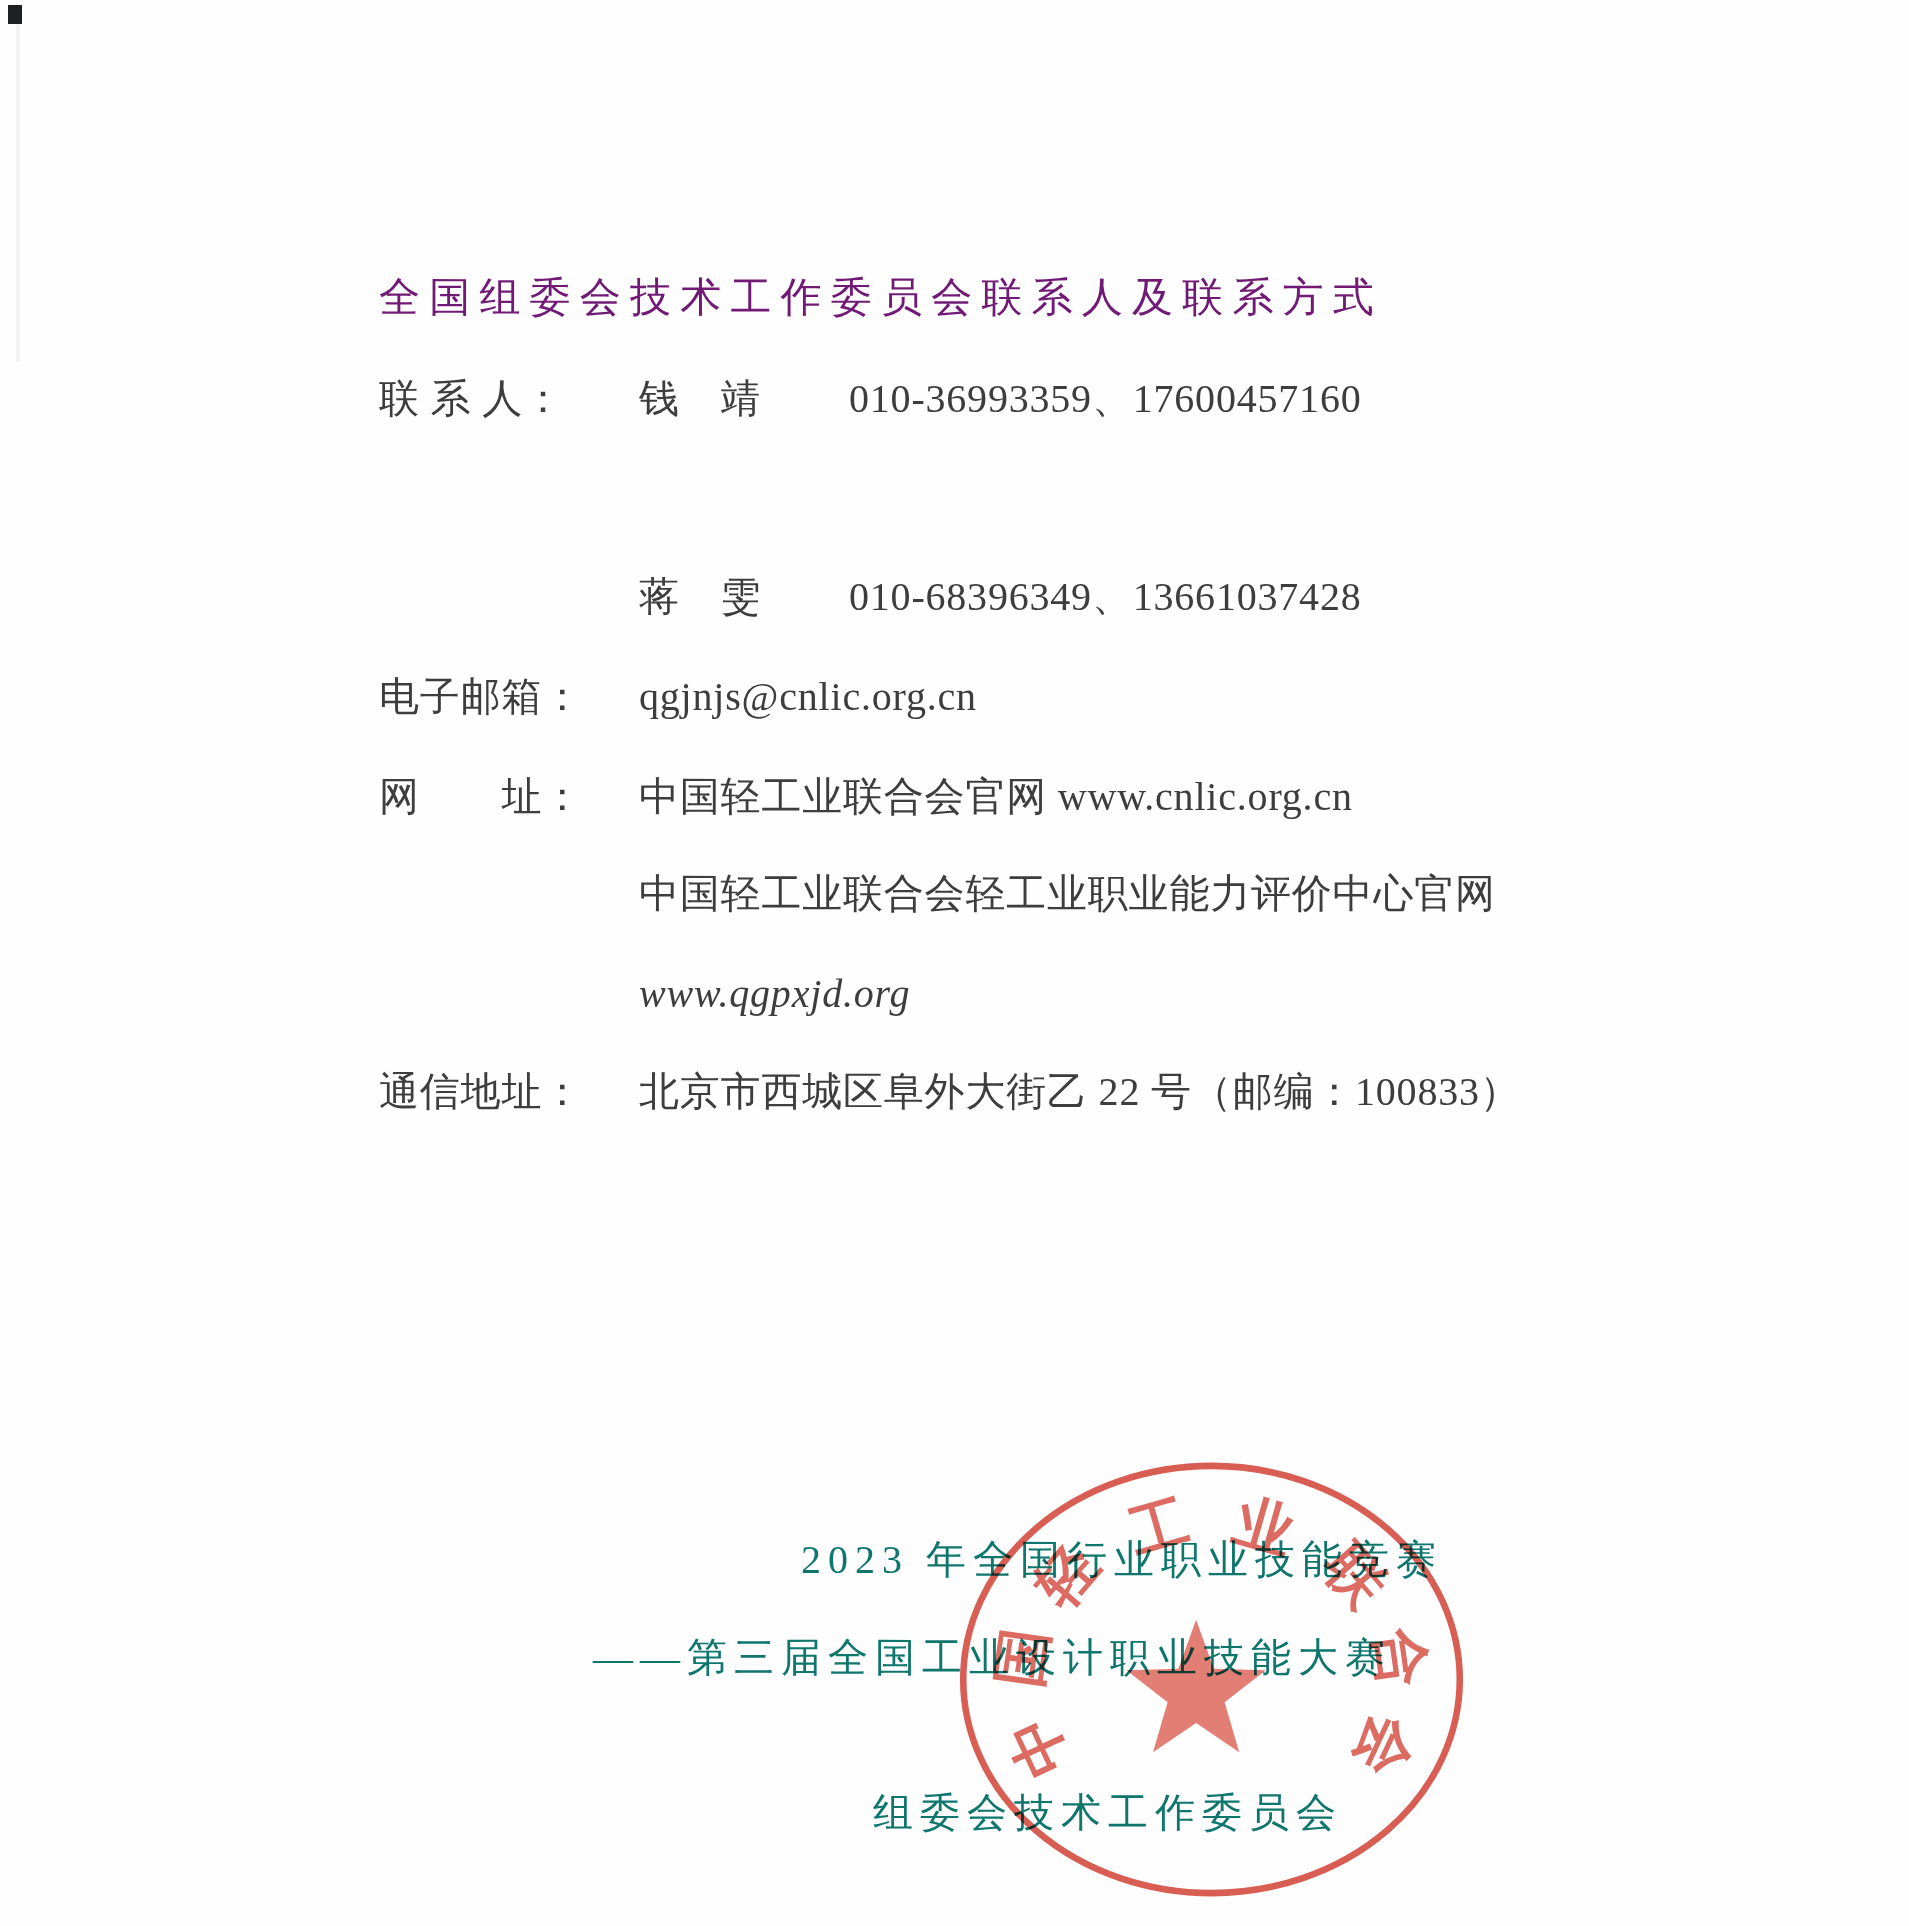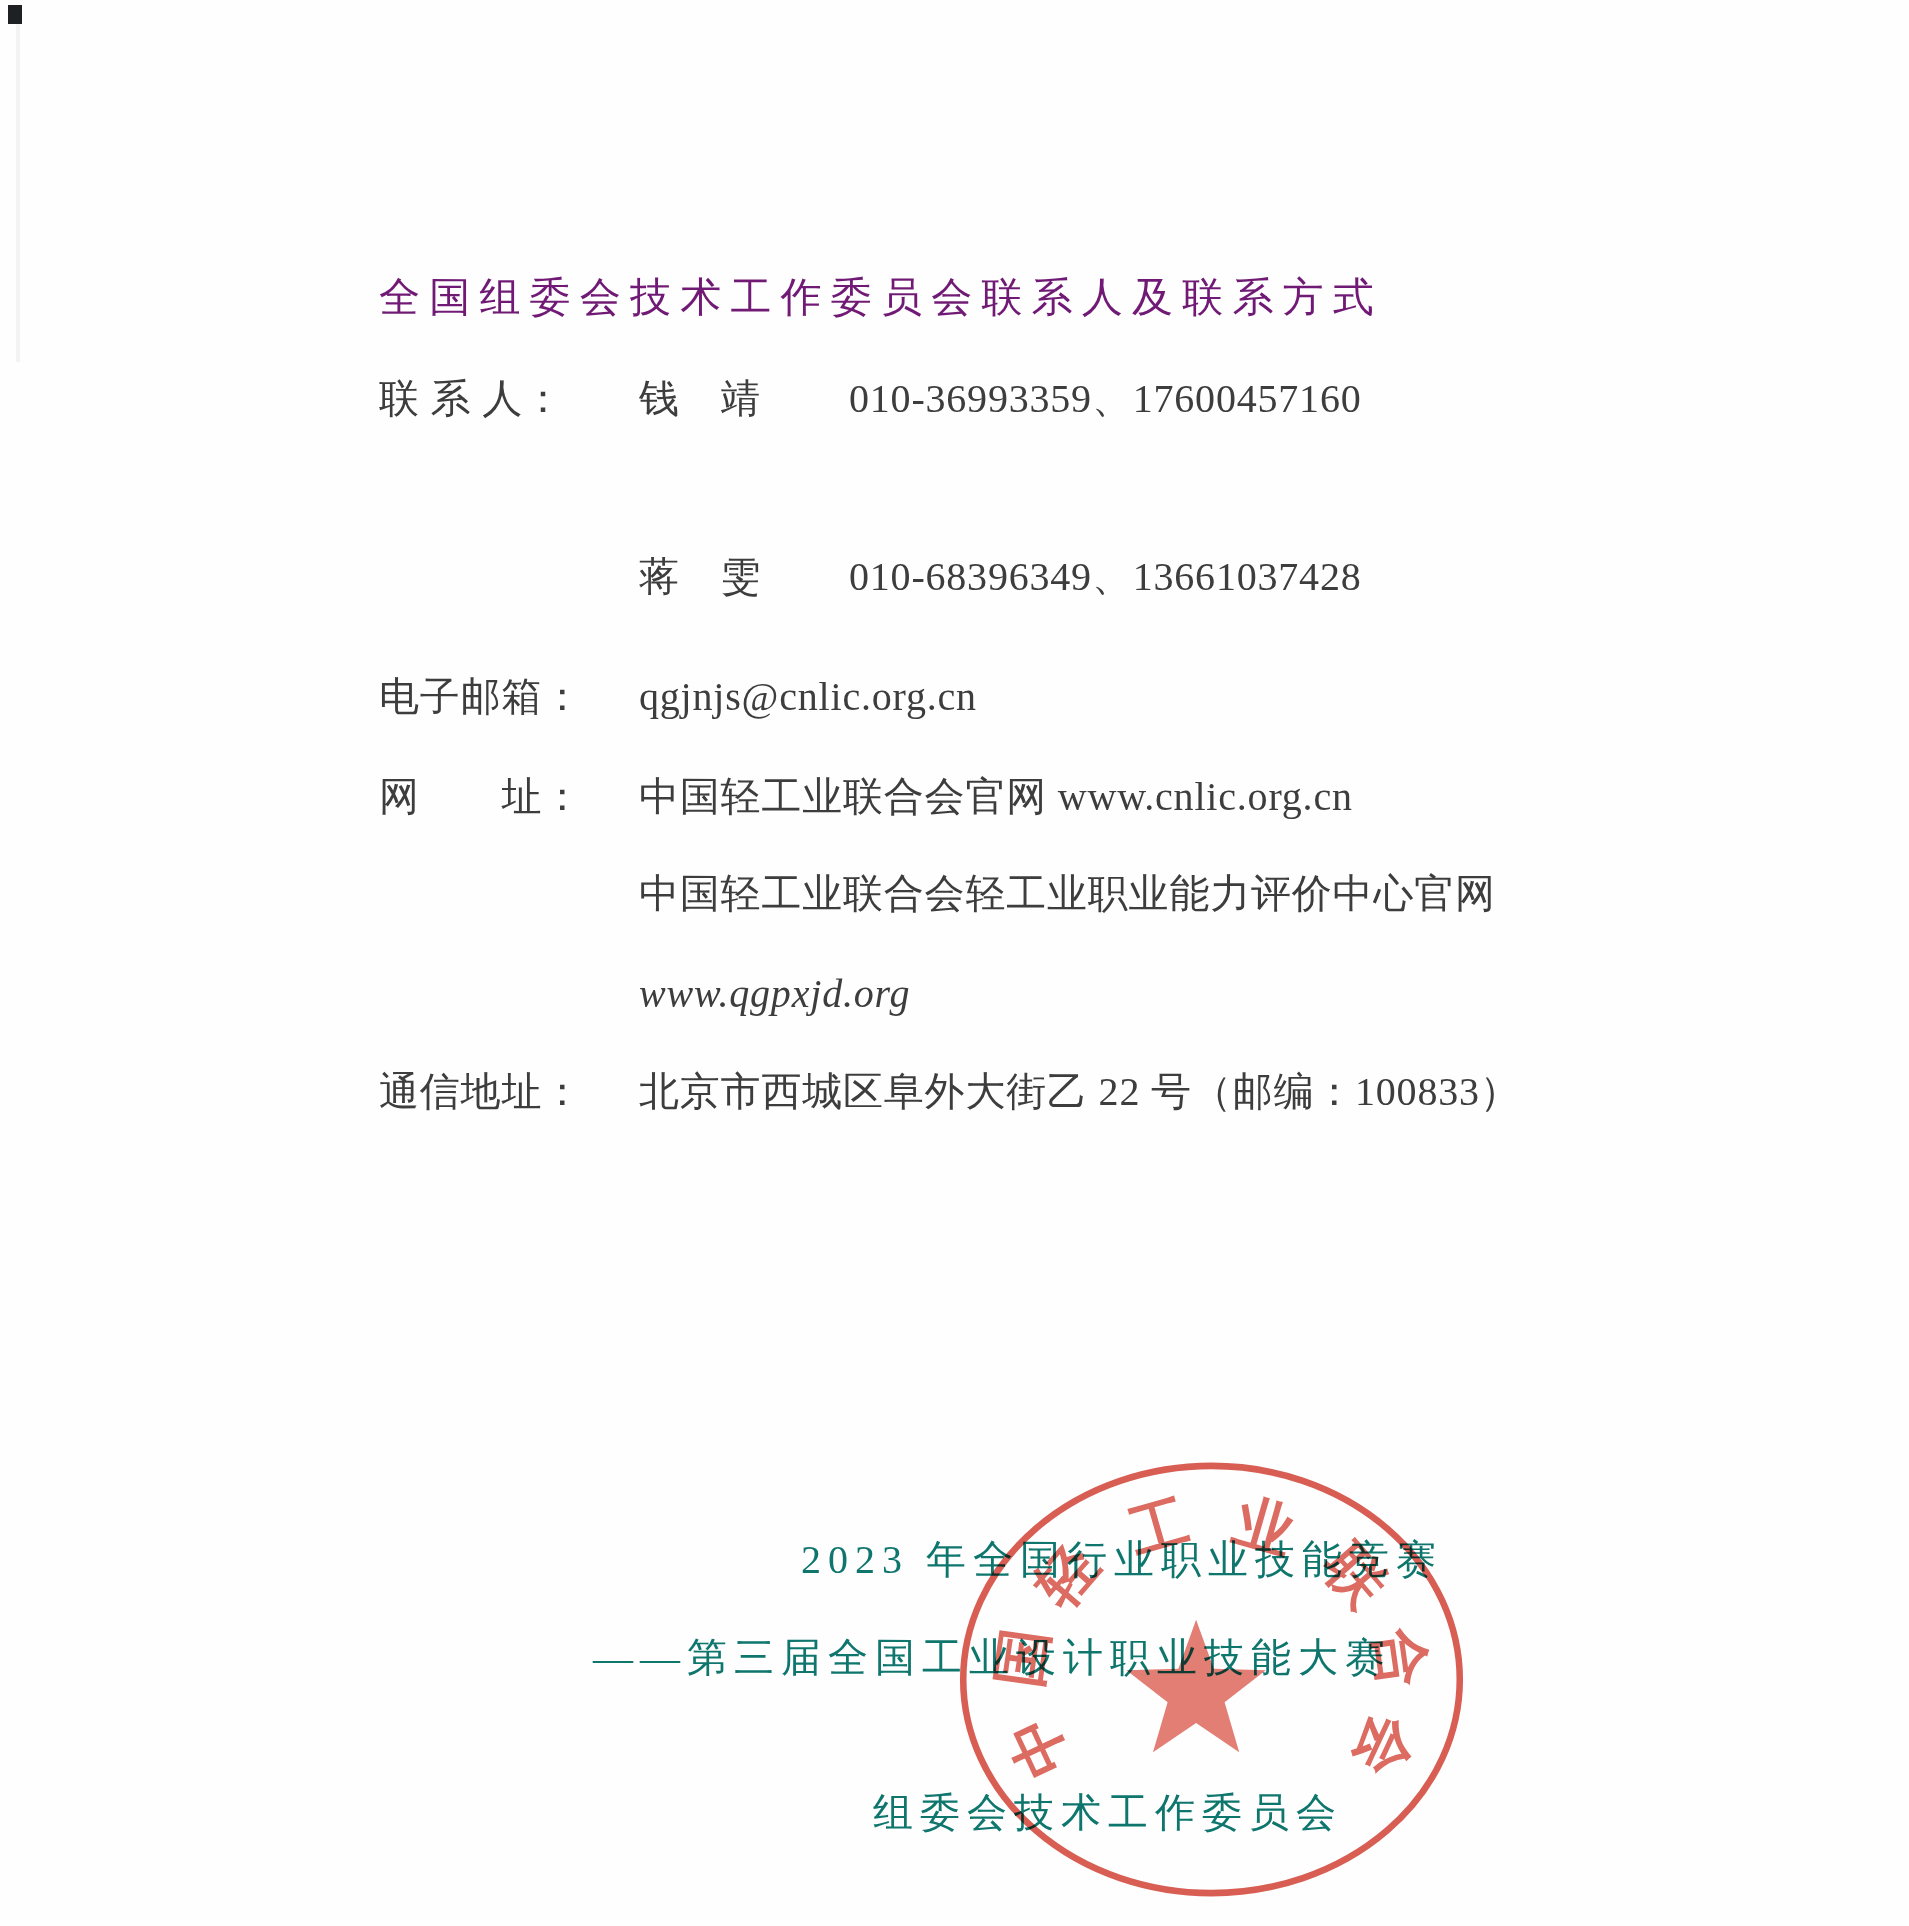--- a/index.html
+++ b/index.html
@@ -73,21 +73,21 @@
   <div id="corner-block"></div>
   <div id="corner-streak"></div>
 
   <div class="line title-line" style="left:379px; top:274px;">全国组委会技术工作委员会联系人及联系方式</div>
 
   <div class="line" style="left:379px; top:376px;">
     <span class="label">联 系 人：</span><span class="name">钱　靖</span><span>010-36993359、17600457160</span>
   </div>
 
 
-  <div class="line" style="left:639px; top:554px;">
+  <div class="line" style="left:639px; top:574px;">
     <span class="name">蒋　雯</span><span>010-68396349、13661037428</span>
   </div>
 
   <div class="line" style="left:379px; top:674px;">
     <span class="label">电子邮箱：</span><span>qgjnjs@cnlic.org.cn</span>
   </div>
 
   <div class="line" style="left:379px; top:774px;">
     <span class="label">网　　址：</span><span>中国轻工业联合会官网 www.cnlic.org.cn</span>
   </div>

